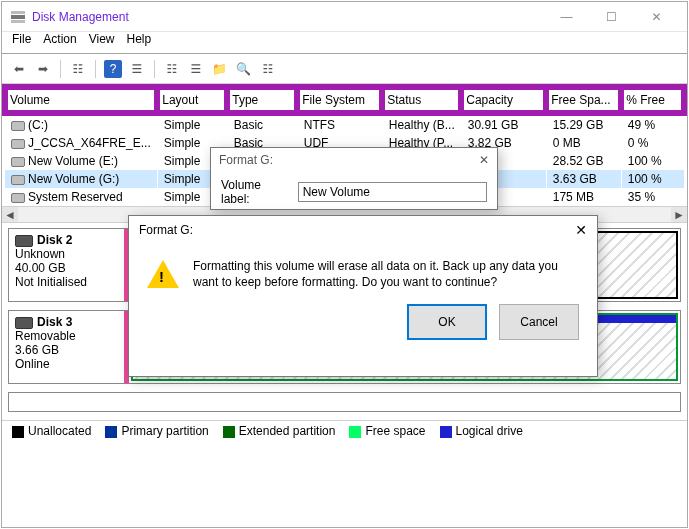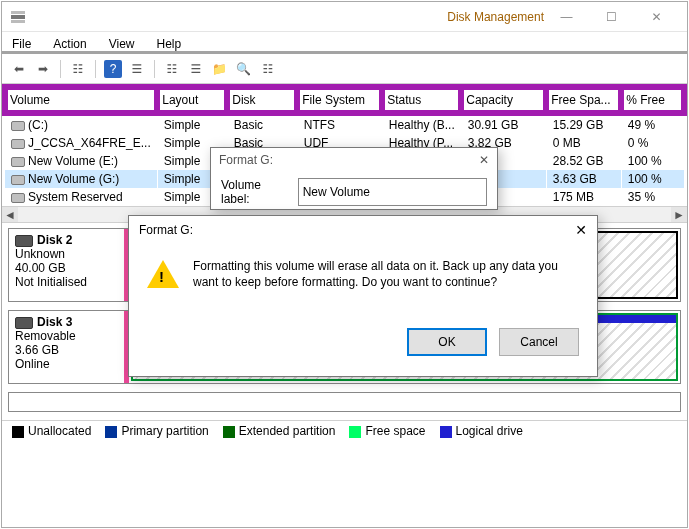--- a/index.html
+++ b/index.html
@@ -1,23 +1,23 @@
 <!DOCTYPE html>
 <html><head>
 <meta charset="utf-8">
 <style>
 * { box-sizing: border-box; font-family: "Segoe UI", Tahoma, sans-serif; font-size: 12px; }
 body { margin: 0; background: #fff; width: 689px; height: 529px; overflow: hidden; position: relative; }
 .window { border: 1px solid #aaa; width: 687px; height: 527px; position: absolute; top: 1px; left: 1px; display: flex; flex-direction: column; background: #fff; }
 .titlebar { height: 30px; display: flex; align-items: center; padding: 0 8px; background: #fff; border-bottom: 1px solid #e5e5e5; }
 .titlebar .icon { width: 16px; height: 16px; margin-right: 6px; }
-.titlebar .title { flex: 1; color: #a16207; text-align: right; }
+.titlebar .title { flex: 1; color: #6d28d9; }
 .titlebar .winctl { display: flex; gap: 0; }
 .titlebar .winbtn { width: 45px; height: 28px; display: flex; align-items: center; justify-content: center; color: #888; }
-.menubar { height: 22px; display: flex; align-items: flex-end; gap: 22px; padding: 0 10px; border-bottom: 3px solid #a3a3a3; }
+.menubar { height: 22px; display: flex; align-items: flex-start; gap: 12px; padding: 0 10px; border-bottom: 1px solid #a3a3a3; }
 .menubar span { color: #000; }
 .toolbar { height: 30px; display: flex; align-items: center; gap: 6px; padding: 0 8px; border-bottom: 1px solid #d0d0d0; }
 .tbtn { min-width: 18px; height: 18px; display: flex; align-items: center; justify-content: center; color: #555; }
 .tdiv { width: 1px; height: 18px; background: #ccc; margin: 0 2px; }
 .table-wrap { position: relative; }
 table.vol { width: 100%; border-collapse: collapse; }
 table.vol th { text-align: left; background: #fff; border: 6px solid #a21caf; padding: 3px 2px; font-weight: normal; white-space: nowrap; }
 table.vol td { padding: 2px 6px; white-space: nowrap; border-right: 1px solid #fff; }
 .vol .sel td { background: #cde8ff; }
 .volicon { display: inline-block; width: 14px; height: 10px; background: #c0c0c0; border: 1px solid #777; border-radius: 2px; margin-right: 3px; vertical-align: middle; }
@@ -32,31 +32,31 @@
 .diskparts { flex: 1; display: flex; }
 .part { border: 2px solid #009933; flex: 1; padding: 4px 6px; position: relative; margin: 2px; }
 .part.bluebar::before { content:""; position:absolute; top:0; left:0; right:0; height:8px; background:#2020d0; }
 .part.hatched { background: repeating-linear-gradient(135deg,#fff,#fff 6px,#ddd 6px,#ddd 8px); }
 .legend { height: 20px; display: flex; align-items: center; gap: 14px; padding: 0 10px; }
 .legend .sw { width: 12px; height: 12px; display: inline-block; margin-right: 4px; vertical-align: middle; }
 .dialog { position: absolute; background: #fff; border: 1px solid #777; box-shadow: 3px 3px 12px rgba(0,0,0,0.25); }
 .dlg1 { left: 210px; top: 147px; width: 288px; height: 63px; }
 .dlg1 .dbar { height: 24px; display: flex; align-items: center; padding: 0 8px; color: #555; }
 .dlg1 .dbar .close { margin-left: auto; }
-.dlg1 .body { padding: 6px 10px; display: flex; gap: 10px; }
+.dlg1 .body { padding: 6px 10px; display: flex; align-items: center; gap: 10px; }
 .dlg1 input { border: 1px solid #888; padding: 2px 4px; width: 204px; }
 .dlg2 { left: 128px; top: 215px; width: 470px; height: 162px; z-index: 5; }
 .dlg2 .dbar { height: 28px; display: flex; align-items: center; padding: 0 10px; }
 .dlg2 .dbar .close { margin-left: auto; font-size: 14px; }
 .dlg2 .body { padding: 14px 18px 0 18px; display: flex; gap: 14px; }
 .warnicon { width: 0; height: 0; border-left: 16px solid transparent; border-right: 16px solid transparent; border-bottom: 28px solid #ffcc00; position: relative; margin-top: 2px; flex-shrink:0;}
 .warnicon::after { content: "!"; position: absolute; top: 8px; left: -4px; font-weight: bold; font-size: 15px; color: #000; }
 .dlg2 .msg { line-height: 1.35; }
 .dlg2 .btns { display: flex; gap: 12px; justify-content: flex-end; padding: 14px 18px; }
-.dlg2 button { width: 80px; height: 28px; border: 1px solid #adadad; background: #e1e1e1; margin-top: 24px; }
+.dlg2 button { width: 80px; height: 36px; border: 1px solid #adadad; background: #e1e1e1; }
 .dlg2 button.ok { border: 2px solid #0078d7; background:#e1e1e1; }
 </style>
 </head>
 <body>
 
 <div class="window">
   <div class="titlebar">
     <span class="icon">
       <svg width="16" height="16">
           <rect x="1" y="6" width="14" height="4" fill="#777"></rect>
@@ -94,21 +94,21 @@
     <div class="tbtn">🔍</div>
     <div class="tbtn">☷</div>
   </div>
 
   <div class="table-wrap">
     <table class="vol">
       <thead>
           <tr>
         <th style="width:130px">Volume</th>
         <th style="width:70px">Layout</th>
-        <th style="width:70px">Disk</th>
+        <th style="width:70px">Type</th>
         <th style="width:85px">File System</th>
         <th style="width:75px">Status</th>
         <th style="width:85px">Capacity</th>
         <th style="width:75px">Free Spa...</th>
         <th>% Free</th>
       </tr>
         </thead>
       <tbody id="volrows">
           <tr>
             <td><span class="volicon"></span>(C:)</td>

